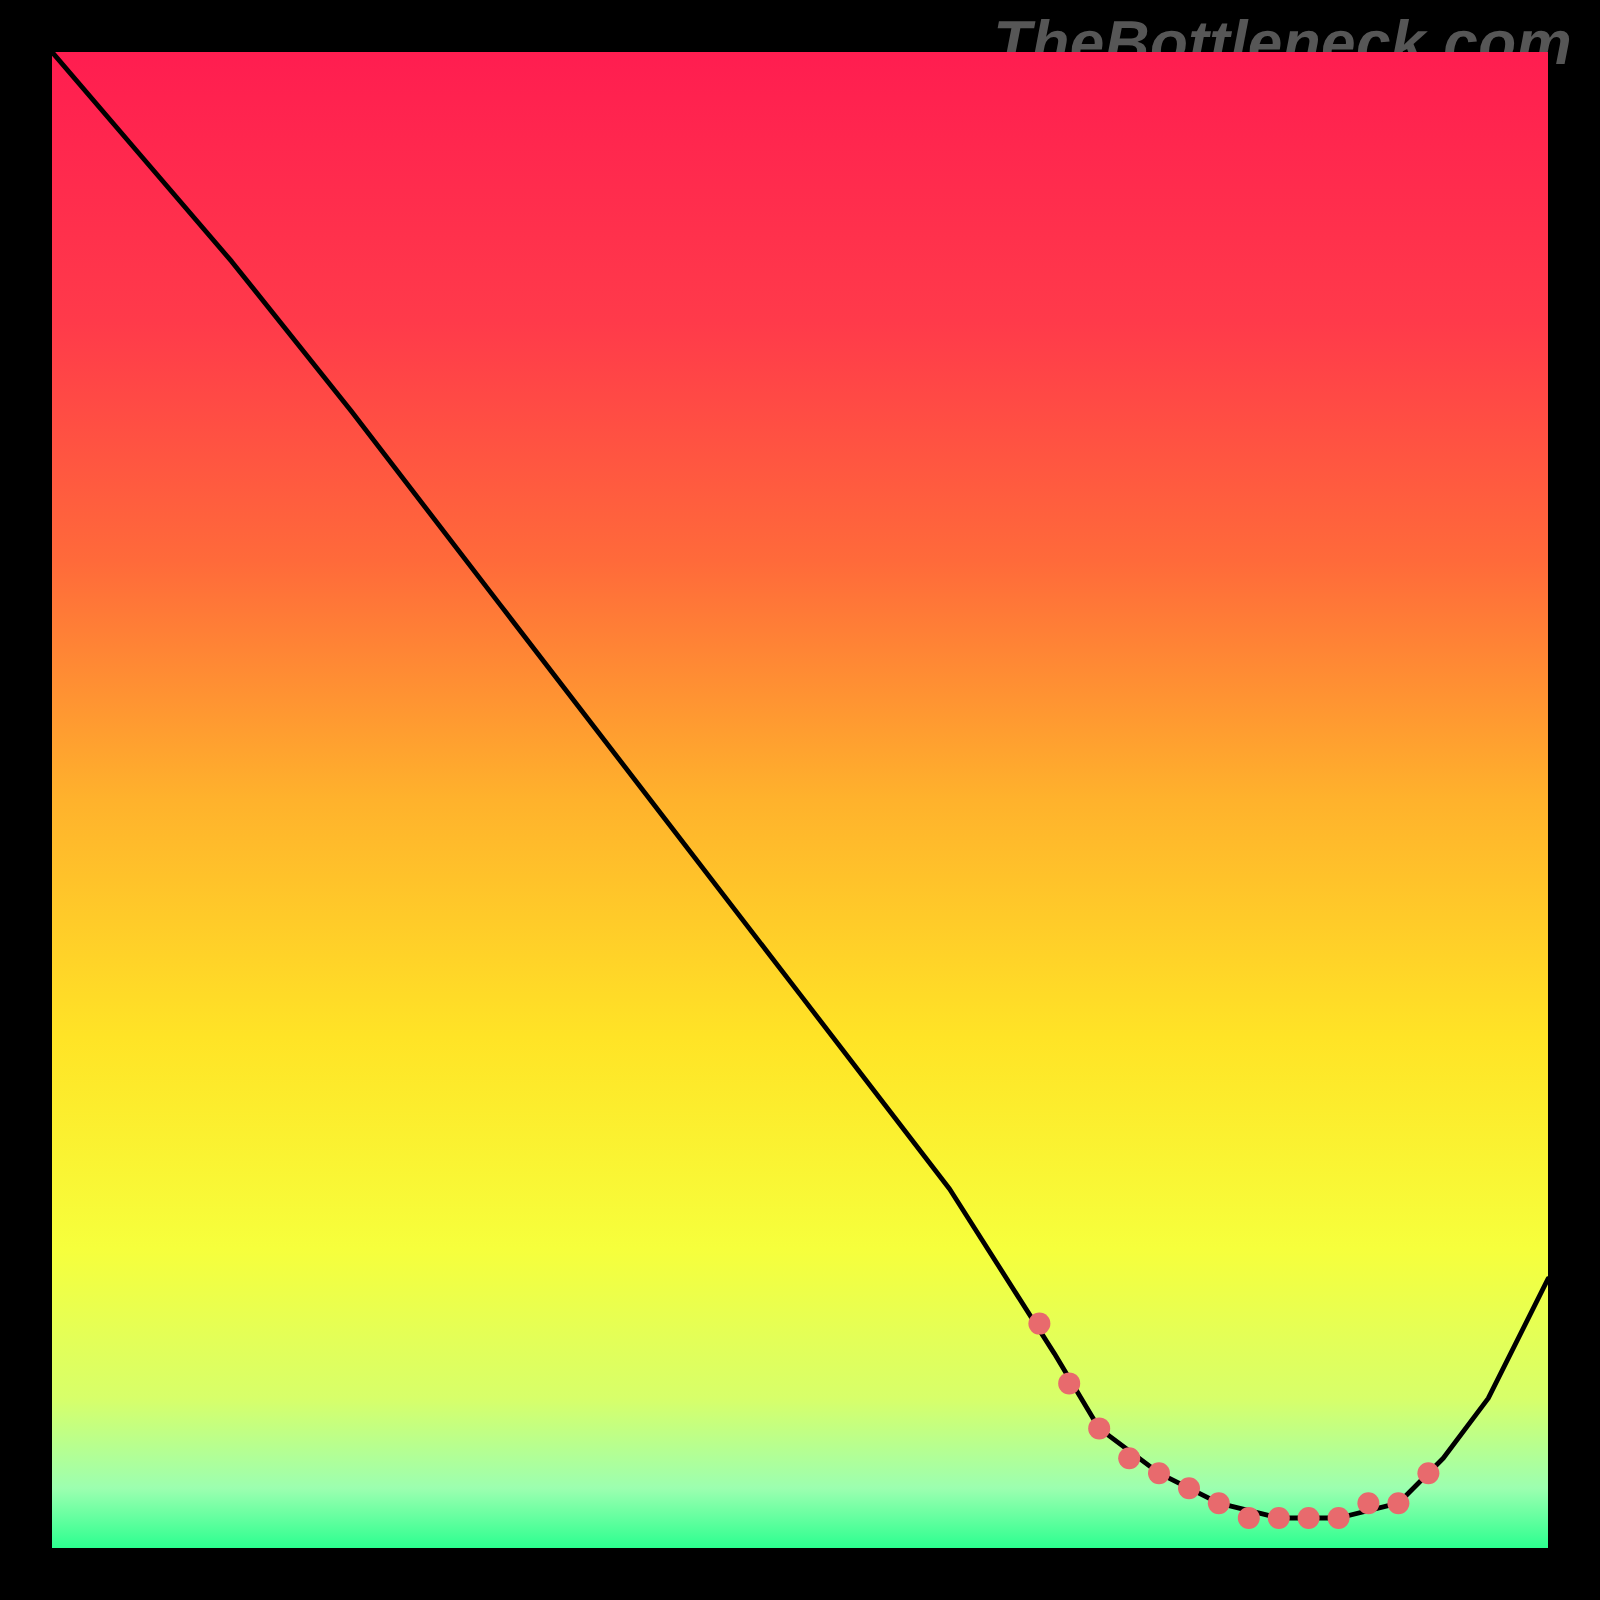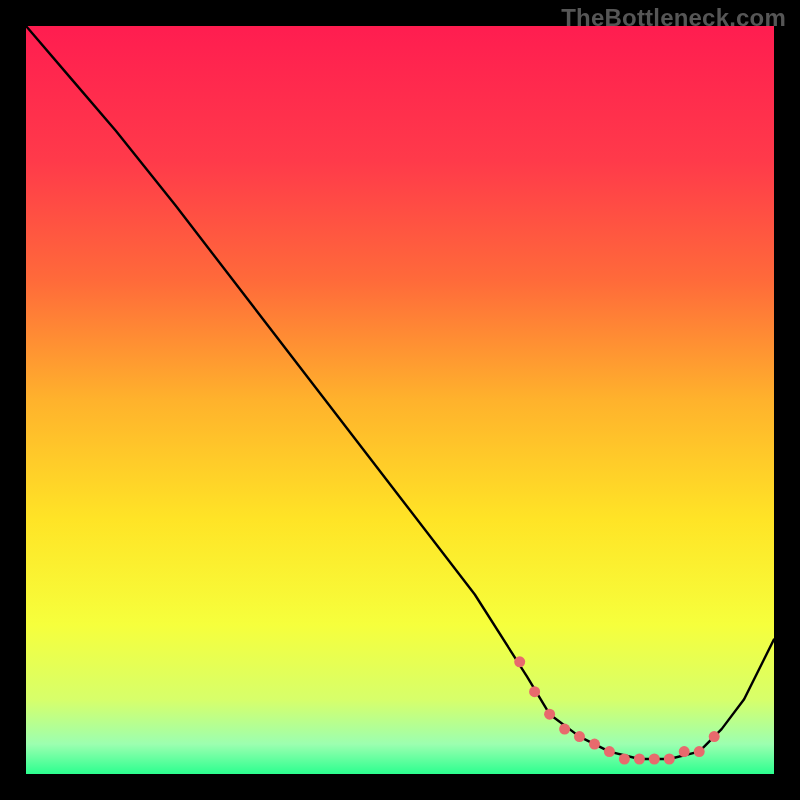--- a/index.html
+++ b/index.html
@@ -15,24 +15,25 @@
     position: relative;
     width: 800px;
     height: 800px;
     background: #000;
   }
   .watermark {
     position: absolute;
     top: 4px;
     right: 14px;
     color: #565656;
-    font-size: 24px;
+    font-size: 31px;
     font-weight: 600;
     letter-spacing: 0.2px;
     user-select: none;
+    font-style: italic;
   }
   .plot-wrap {
     position: absolute;
     left: 26px;
     top: 26px;
     width: 748px;
     height: 748px;
   }
   svg.plot {
     width: 748px;

